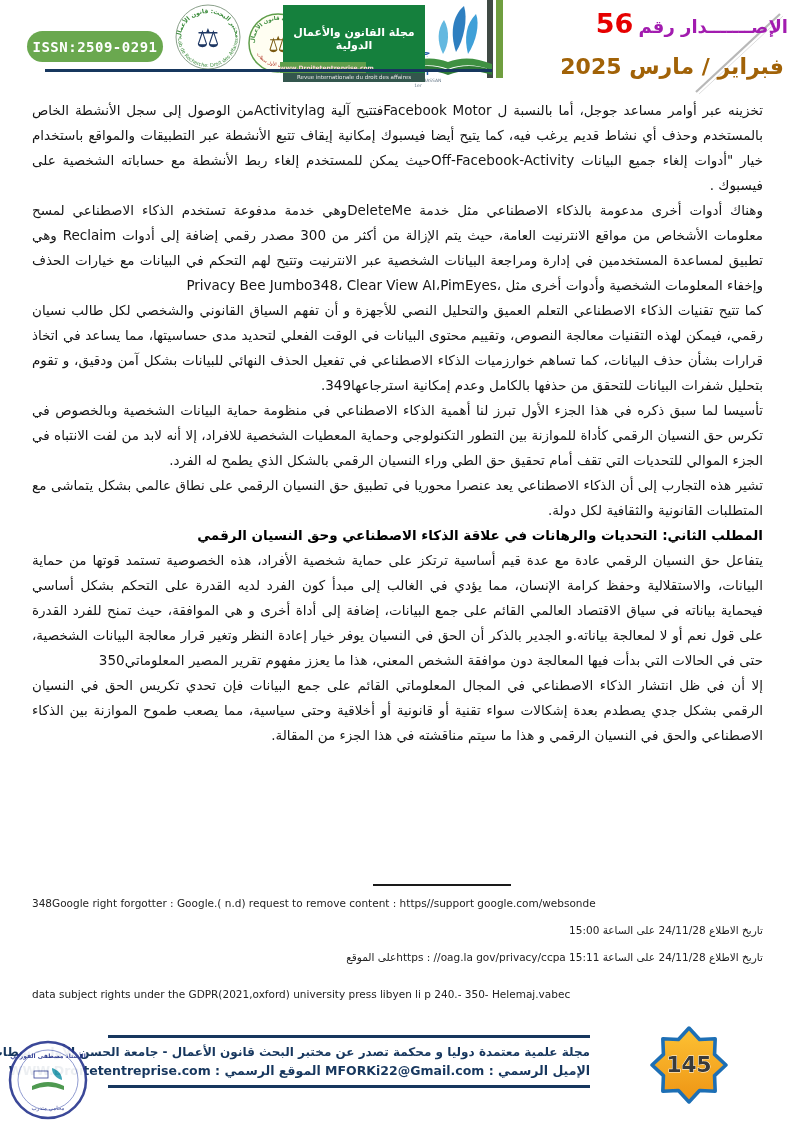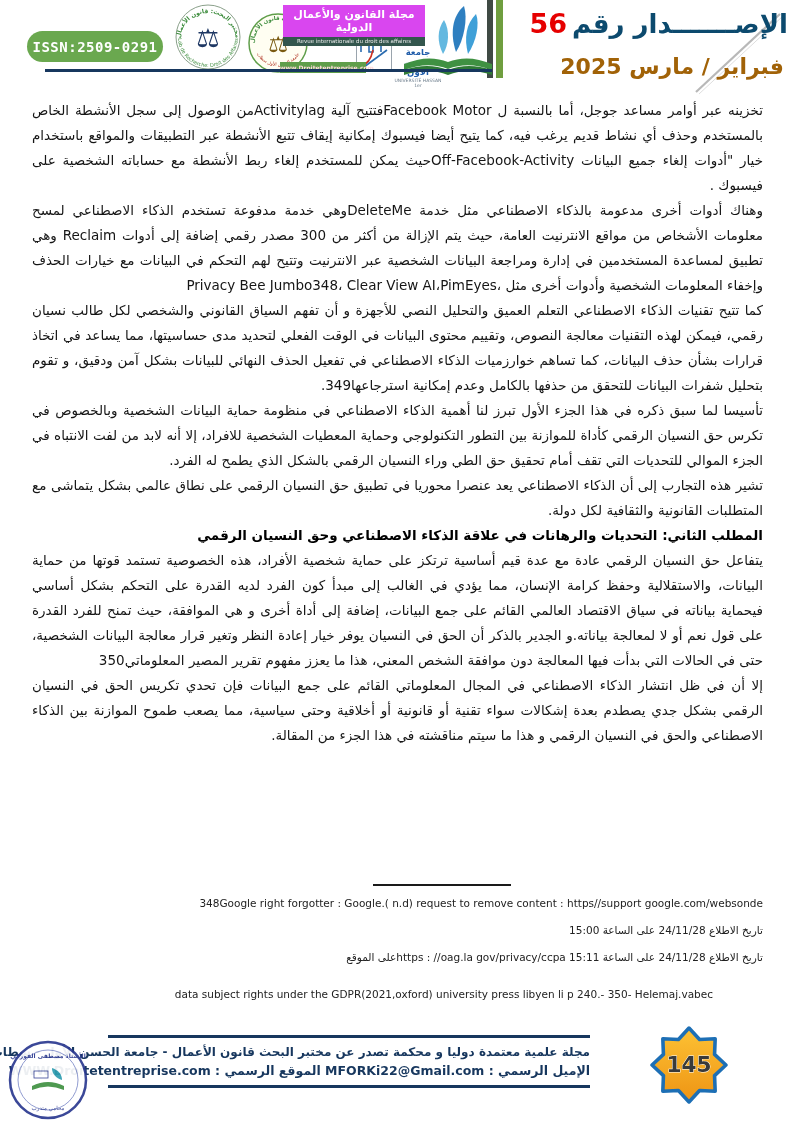--- a/index.html
+++ b/index.html
@@ -7,52 +7,52 @@
         font-family:"DejaVu Sans",sans-serif;color:#111;}
   
   .header{position:absolute;inset:0 0 auto 0;height:96px;}
   .issn-pill{position:absolute;left:27px;top:31px;width:136px;height:31px;background:#6aa84f;border-radius:17px;
              color:#fff;font-family:"DejaVu Sans Mono",monospace;font-weight:bold;font-size:14px;
              letter-spacing:.5px;display:flex;align-items:center;justify-content:center;}
   .seal{position:absolute;}
   .seal1{left:170px;top:3px;width:76px;height:68px;}
   .seal2{left:246px;top:12px;width:64px;height:62px;}
   .banner{position:absolute;left:283px;top:5px;width:142px;z-index:3;}
-  .banner-main{background:#d946ef;color:#fff;font-size:11px;font-weight:bold;text-align:center;
-               padding:3px 2px;line-height:13px;}
+  .banner-main{background:#15803d;color:#fff;font-size:11px;font-weight:bold;text-align:center;
+               padding:21px 2px;line-height:13px;}
   .banner-sub{background:#33564d;color:#eaeaea;font-size:5.5px;text-align:center;padding:1px 0 2px;}
   .url-strip{position:absolute;left:280px;top:62px;width:86px;height:11px;background:#5f9e4a;z-index:3;
              color:#ffdada;font-size:6px;font-weight:bold;text-align:center;line-height:11px;}
   .chart-logo{position:absolute;left:356px;top:38px;z-index:2;}
   .univ{position:absolute;left:392px;top:47px;width:52px;text-align:center;z-index:2;}
   .univ-main{color:#1f5ca9;font-size:8.5px;font-weight:bold;line-height:10px;}
   .univ-sub{color:#6a7b8a;font-size:4.5px;margin-top:1px;}
   .bird-logo{position:absolute;left:420px;top:4px;z-index:1;}
   .book-logo{position:absolute;left:402px;top:52px;z-index:2;}
   .navy-rule{position:absolute;left:45px;top:69px;width:447px;height:3px;background:#17375e;z-index:4;}
   .vbar{position:absolute;top:0;height:78px;}
   .vbar.dark{left:487px;width:6px;background:#3f4a44;}
   .vbar.green{left:496px;width:7px;background:#6f9e3f;}
   .issue-title{position:absolute;right:6px;top:8px;direction:rtl;text-align:right;white-space:nowrap;}
-  .issue-title .green{color:#0c4a6e;font-weight:bold;font-size:26px;}
+  .issue-title .green{color:#a21caf;font-weight:bold;font-size:18px;}
   .issue-title .red{color:#e60000;font-weight:bold;font-size:27px;}
   .issue-date{position:absolute;right:10px;top:54px;direction:rtl;color:#a16207;font-weight:bold;
               font-size:22px;white-space:nowrap;}
   .pencil{position:absolute;left:682px;top:6px;z-index:0;}
   
   .body{position:absolute;left:32px;top:98px;width:731px;height:782px;overflow:hidden;
         direction:rtl;text-align:justify;font-size:13.5px;line-height:25px;color:#151515;}
   .body p{margin:0;}
   .body h3{margin:0;font-size:13.5px;line-height:25px;font-weight:bold;color:#000;}
   
   .footnotes{position:absolute;left:32px;top:884px;width:731px;direction:rtl;font-size:10.5px;
              color:#222;line-height:15px;}
   .fn-sep{height:2px;background:#1a1a1a;width:138px;margin:0 252px 0 0;}
   .fn{text-align:right;}
-  .fn.ltr{direction:ltr;text-align:right;unicode-bidi:embed;}
+  .fn.ltr{direction:ltr;text-align:left;unicode-bidi:embed;}
   .fn348-1{margin-top:10px;}
   .fn348-2{margin-top:12px;margin-left:0;margin-right:0;padding-left:43px;}
   .fn349-1{margin-top:26px;padding-right:50px;}
   .fn349-2{margin-top:12px;}
   .fn350-1{margin-top:22px;padding-right:50px;}
   .ltr-inline{direction:ltr;unicode-bidi:embed;text-align:right;}
   
   .footer{position:absolute;left:108px;top:1035px;width:482px;}
   .foot-rule{height:3px;background:#17375e;}
   .foot-line1{direction:rtl;text-align:center;color:#17375e;font-weight:bold;font-size:12px;

